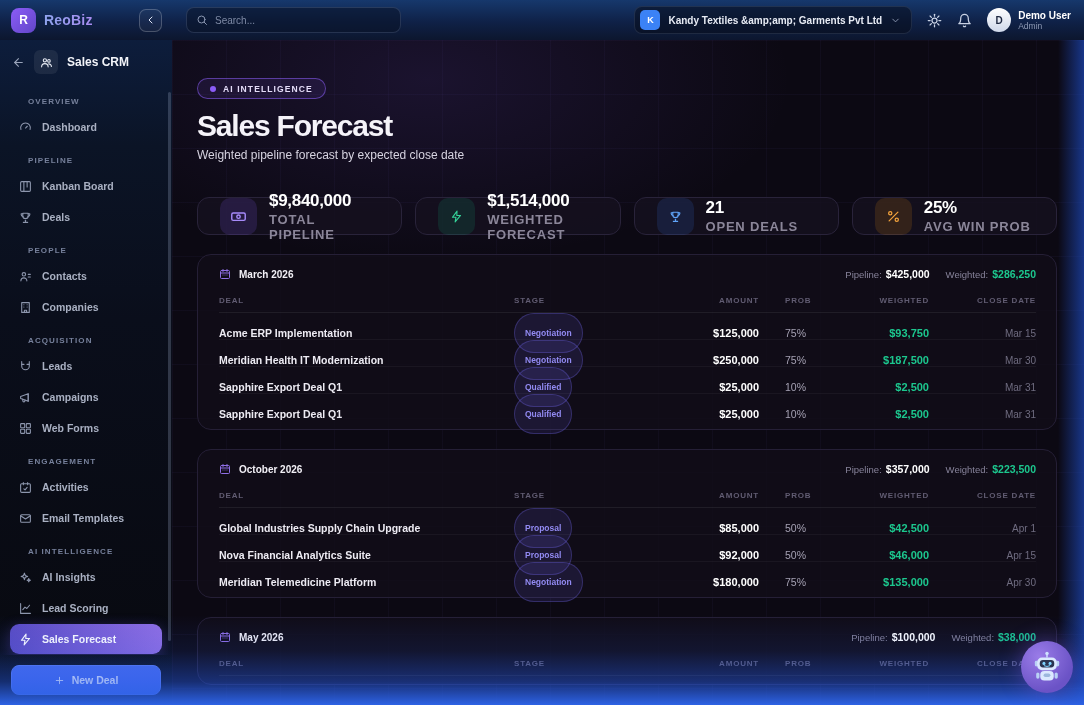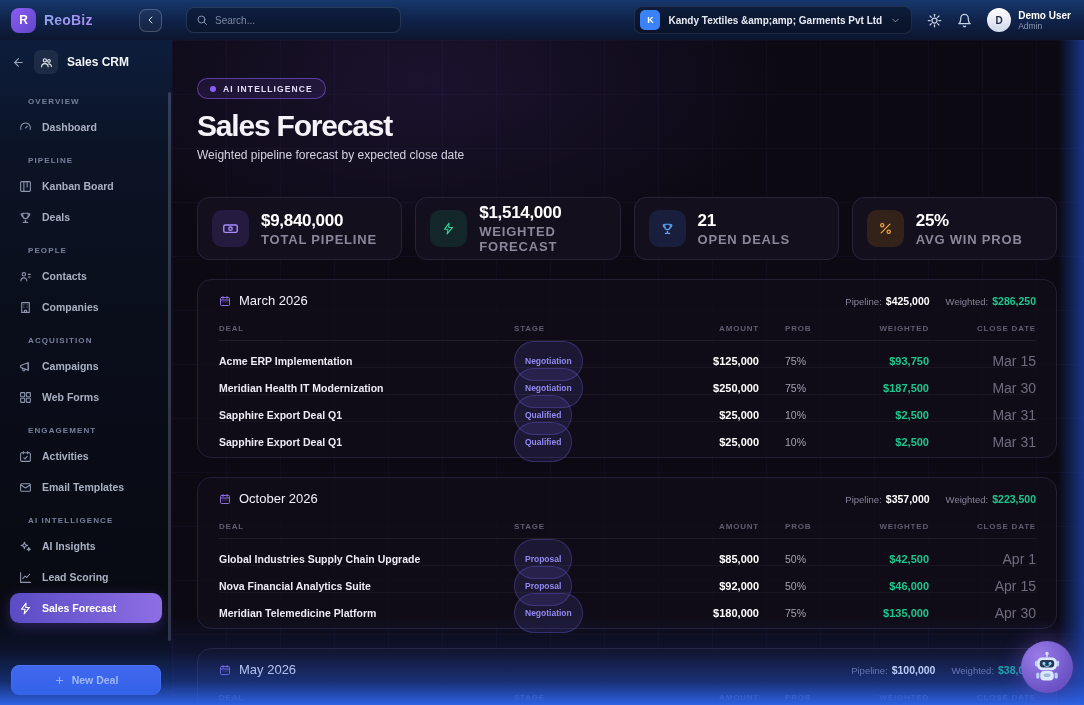--- a/index.html
+++ b/index.html
@@ -75,52 +75,52 @@
     background:linear-gradient(to top, #2d62e4 0%, rgba(37,90,230,.45) 26%, rgba(37,90,230,.12) 60%, transparent 100%); }
 
   .ai-badge { margin-top:38px; display:inline-flex; align-items:center; gap:7px; height:21px; padding:0 12px;
     border-radius:999px; border:1px solid rgba(139,92,246,.55); background:rgba(139,92,246,.10); }
   .ai-badge .dot { width:6px; height:6px; border-radius:50%; background:#8b5cf6; }
   .ai-badge span { font-size:8.5px; font-weight:800; letter-spacing:1.1px; color:#e4dcf8; }
   .page-title { margin-top:10px; font-size:30px; font-weight:800; letter-spacing:-1.2px; color:#f5f3f9; }
   .page-sub { margin-top:5px; font-size:12px; font-weight:400; color:#d6d3e0; }
 
   .stats-row { margin-top:35px; display:flex; gap:13px; }
-  .stat-card { flex:1; height:63px; border-radius:12px; background:rgba(21,17,30,.85); border:1px solid #29233a;
-    display:flex; align-items:center; gap:12px; padding:0 14px; }
+  .stat-card { flex:1; height:38px; border-radius:12px; background:rgba(21,17,30,.85); border:1px solid #29233a;
+    display:flex; align-items:center; gap:12px; padding:0 22px; }
   .stat-ic { width:37px; height:37px; border-radius:10px; display:flex; align-items:center; justify-content:center; flex:0 0 auto; }
   .stat-val { font-size:17px; font-weight:800; color:#fff; line-height:19px; letter-spacing:-.3px; }
   .stat-lab { font-size:13px; font-weight:800; letter-spacing:.8px; color:#8b8699; margin-top:2px; }
 
   .month-card { margin-top:19px; border-radius:14px; background:rgba(17,13,24,.82); border:1px solid #251f36;
     padding:13px 20px 8px 21px; }
   .month-head { display:flex; align-items:center; }
   .month-title-wrap { display:flex; align-items:center; gap:8px; }
   .cal-ic { color:#8f6ee4; display:flex; }
-  .month-title { font-size:13px; font-weight:400; color:#f2f0f6; }
+  .month-title { font-size:10px; font-weight:700; color:#f2f0f6; }
   .month-totals { margin-left:auto; display:flex; align-items:center; gap:16px; }
   .tot-label { font-size:9.5px; color:#87839a; }
   .tot-val { font-size:10.5px; font-weight:800; color:#fff; margin-left:4px; }
   .tot-val.green { color:#1cc78e; }
   .fc-grid { display:grid; grid-template-columns:minmax(0,1fr) 160px 85px 65px 105px 107px; align-items:center; }
   .fc-head { margin-top:11px; border-bottom:1px solid rgba(255,255,255,.07); padding:5px 0 7px; }
   .fc-head div { font-size:8px; font-weight:800; letter-spacing:.8px; color:#615c72; }
   .fc-row { height:27px; border-bottom:1px solid rgba(255,255,255,.045); }
   .fc-row:last-child { border-bottom:none; }
   .c-amount { text-align:right; }
   .c-prob { padding-left:26px; }
   .c-weighted { text-align:right; }
   .c-date { text-align:right; }
   .deal-name { font-size:10.5px; font-weight:700; color:#edebf3; white-space:nowrap; overflow:hidden; }
   .stage-badge { display:inline-block; font-size:8.5px; font-weight:700; color:#928af2;
     background:rgba(113,104,240,.13); border:1px solid rgba(113,104,240,.3); border-radius:999px; padding:14px 10px; }
   .amount { font-size:11px; font-weight:800; color:#fff; }
   .prob { font-size:10.5px; color:#a5a1b3; }
   .weighted { font-size:11px; font-weight:800; color:#1cc78e; }
-  .cdate { font-size:14px; color:#6f6c80; }
+  .cdate { font-size:10px; color:#6f6c80; }
 
   .chat-fab { position:absolute; right:11px; bottom:12px; width:52px; height:52px; border-radius:50%; z-index:50;
     background:radial-gradient(circle at 35% 30%, #9a7ce8, #6b53c6 70%); box-shadow:0 0 22px rgba(124,92,230,.45);
     display:flex; align-items:center; justify-content:center; cursor:pointer; }
 </style>
 </head>
 <body>
 
 <div class="stage">
 
@@ -268,20 +268,30 @@
                 <line x1="9" y1="11" x2="9.01" y2="11"></line>
                 <line x1="15" y1="11" x2="15.01" y2="11"></line>
                 <path d="M10 21v-4h4v4"></path>
               </svg>
             </span>
             <span class="side-txt">Companies</span>
           </div>
         </div>
         <div class="side-section">
           <div class="side-label">ACQUISITION</div>
+          <div class="side-item">
+            <span class="side-ic">
+              <svg width="13" height="13" viewBox="0 0 24 24" fill="none" stroke="currentColor" stroke-width="2" stroke-linecap="round" stroke-linejoin="round">
+                <path d="M5 3v8a7 7 0 0 0 14 0V3"></path>
+                <line x1="5" y1="8" x2="9.3" y2="8"></line>
+                <line x1="14.7" y1="8" x2="19" y2="8"></line>
+              </svg>
+            </span>
+            <span class="side-txt">Leads</span>
+          </div>
           <div class="side-item">
             <span class="side-ic">
               <svg width="13" height="13" viewBox="0 0 24 24" fill="none" stroke="currentColor" stroke-width="2" stroke-linecap="round" stroke-linejoin="round">
                 <path d="M3 10v4l14 5V5z"></path>
                 <path d="M17 5v14"></path>
                 <path d="M7 15v3a2 2 0 0 0 4 0v-2"></path>
               </svg>
             </span>
             <span class="side-txt">Campaigns</span>
           </div>

